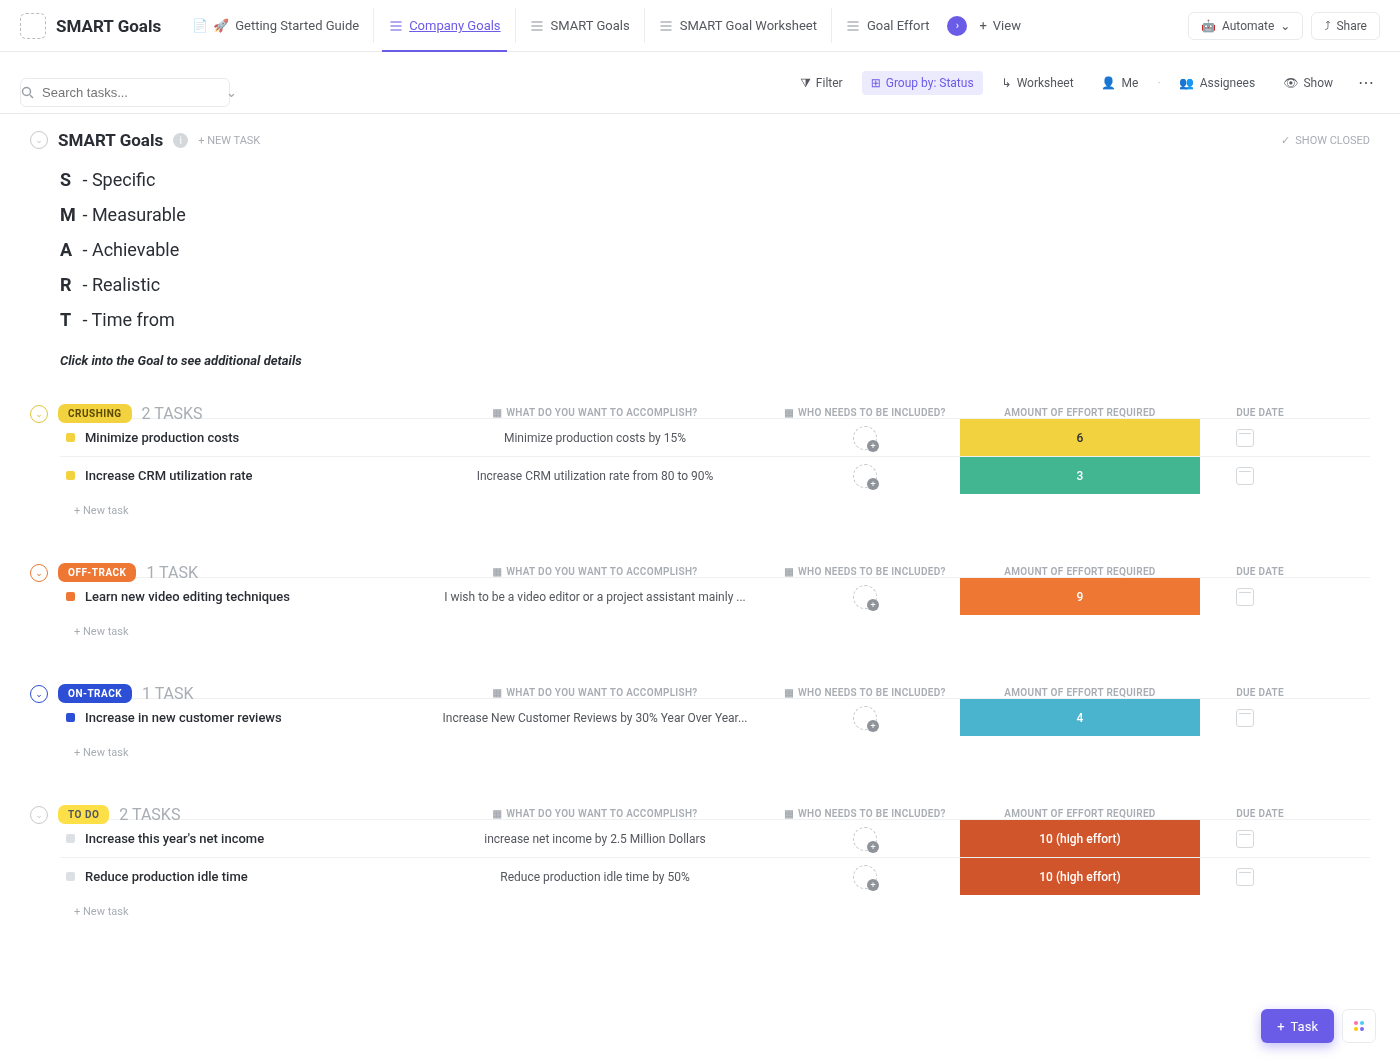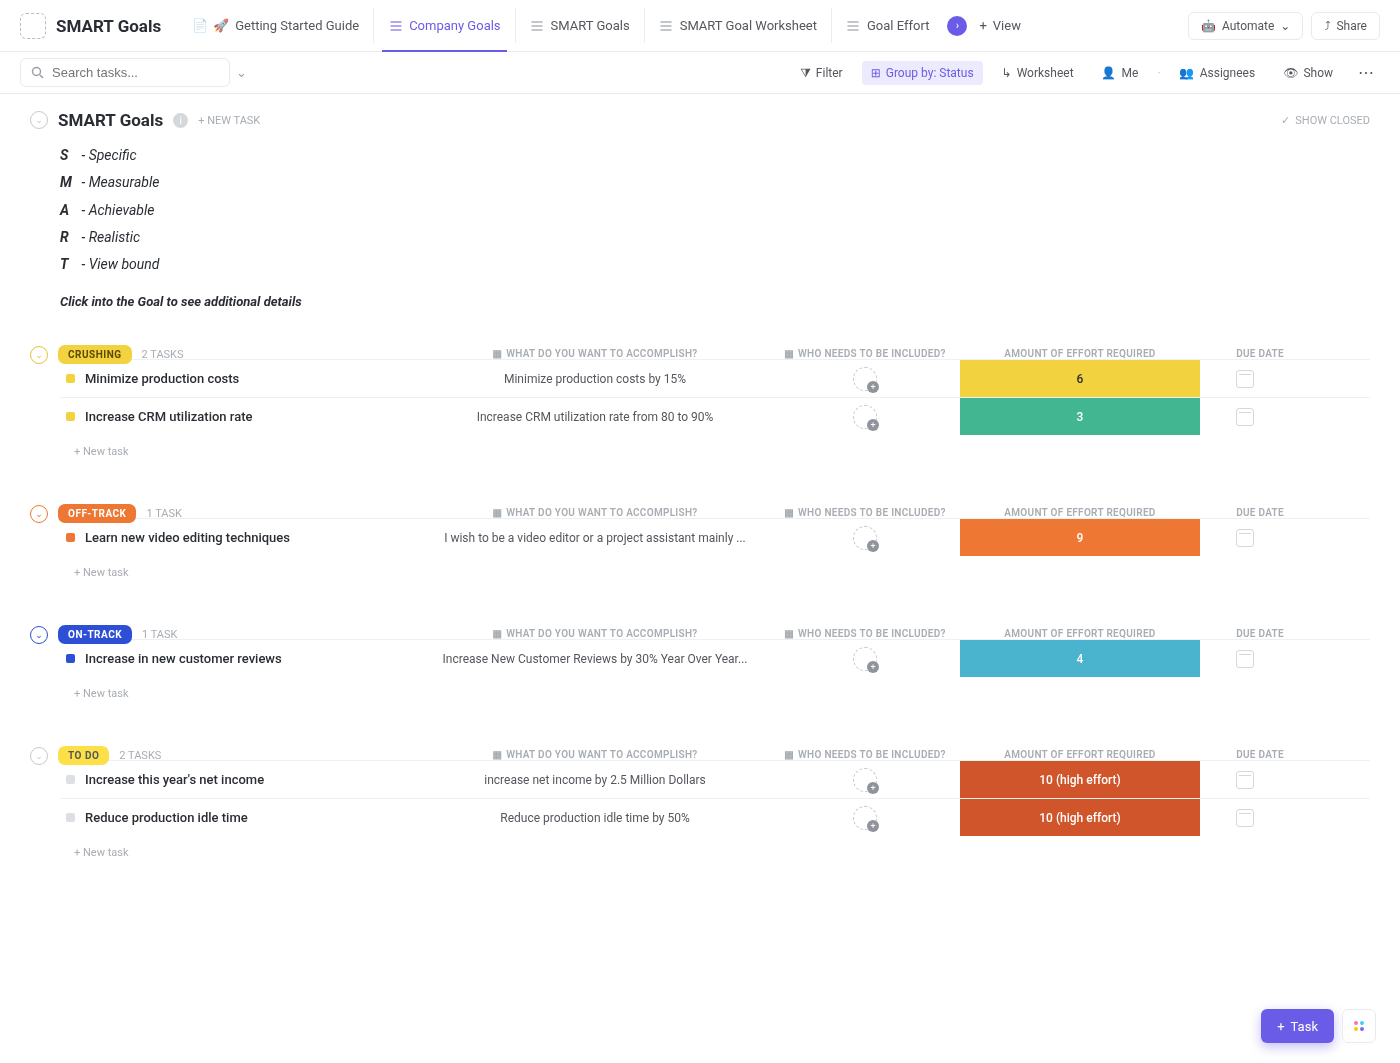--- a/index.html
+++ b/index.html
@@ -6,57 +6,57 @@
 body { font-family: -apple-system, BlinkMacSystemFont, 'Segoe UI', Roboto, sans-serif; background: #f5f6f8; color: #2a2e34; font-size: 13px; }
 .app { background: #fff; min-height: 100vh; display: flex; flex-direction: column; }
 
 
 .header { display: flex; align-items: center; padding: 8px 20px; border-bottom: 1px solid #e8eaed; gap: 4px; }
 .header-title { display: flex; align-items: center; gap: 10px; font-size: 17px; font-weight: 700; margin-right: 14px; }
 .header-icon { width: 26px; height: 26px; border: 1px dashed #bbb; border-radius: 6px; }
 .tabs { display: flex; align-items: center; gap: 0; flex: 1; }
 .tab { display: flex; align-items: center; gap: 6px; padding: 10px 14px; font-size: 13px; color: #54575d; cursor: pointer; position: relative; border-left: 1px solid #ececec; }
 .tab:first-child { border-left: none; }
-.tab.active { color: #6b5ce7; }
+.tab.active { color: #6b5ce7; text-decoration: underline; }
 .tab.active::after { content: ''; position: absolute; left: 8px; right: 8px; bottom: -9px; height: 2px; background: #6b5ce7; }
 .tab-icon { width: 15px; height: 15px; display: inline-flex; align-items: center; justify-content: center; opacity: 0.7; }
 .tab-nav-arrow { width: 20px; height: 20px; border-radius: 50%; background: #6b5ce7; color: #fff; display: flex; align-items: center; justify-content: center; font-size: 11px; cursor: pointer; margin-left: 4px; }
 .view-plus { color: #54575d; padding: 8px 12px; cursor: pointer; font-size: 13px; display:flex; align-items:center; gap:6px; }
 .header-right { display: flex; align-items: center; gap: 8px; }
 .hbtn { display: flex; align-items: center; gap: 6px; padding: 6px 12px; border: 1px solid #e8eaed; border-radius: 6px; color: #54575d; cursor: pointer; font-size: 12px; background:#fff; }
 
 
 .toolbar { display: flex; align-items: center; padding: 6px 20px; border-bottom: 1px solid #e8eaed; gap: 10px; }
-.search-box { display: flex; align-items: center; gap: 8px; padding: 6px 10px; border: 1px solid #e8eaed; border-radius: 6px; width: 210px; color:#9aa0a6; }
+.search-box { display: flex; align-items: center; gap: 8px; padding: 6px 0; border: 1px solid #e8eaed; border-radius: 6px; width: 210px; color:#9aa0a6;margin-top:20px; }
 .search-box input { border: none; outline: none; font-size: 13px; flex: 1; background: transparent; color:#54575d; }
 .toolbar-spacer { flex: 1; }
 .tbtn { display: flex; align-items: center; gap: 5px; padding: 5px 9px; color: #54575d; cursor: pointer; font-size: 12px; border-radius: 4px; }
 .tbtn.active-pill { background: #eceafd; color: #6b5ce7; }
 .more-dots { font-size: 16px; color: #54575d; cursor: pointer; padding: 0 6px; }
 
 
 .content { padding: 16px 30px 90px; }
 .section-title-row { display: flex; align-items: center; gap: 10px; margin-bottom: 12px; }
 .collapse-circle { width: 18px; height: 18px; border: 1.5px solid #c6c9cc; border-radius: 50%; display: flex; align-items: center; justify-content: center; font-size: 9px; color: #c6c9cc; cursor: pointer; }
 .section-title { font-size: 17px; font-weight: 700; }
 .info-i { width: 15px; height: 15px; border-radius: 50%; background: #d5d8db; color: #fff; font-size: 10px; display: flex; align-items: center; justify-content: center; }
 .newtask-top { color: #a8adb3; font-size: 11px; cursor: pointer; }
 .show-closed { margin-left: auto; color: #a8adb3; font-size: 11px; cursor: pointer; display:flex; align-items:center; gap:5px;}
 
 .smart-list { margin: 4px 0 16px 30px; }
-.smart-row { font-size: 14px; color: #2a2e34; line-height: 1.95; font-style: italic; }
+.smart-row { font-size: 18px; color: #2a2e34; line-height: 1.95; }
 .smart-letter { font-weight: 700; display: inline-block; width: 18px; }
 .instruction { font-style: italic; font-weight: 700; margin: 16px 0 28px 30px; font-size: 13px; }
 
 
 .group { margin: 32px 0 10px; }
 .group-header { display: flex; align-items: center; gap: 10px; padding: 4px 0 8px; }
 .collapse-caret { width: 18px; height: 18px; border: 1.5px solid; border-radius: 50%; display: flex; align-items: center; justify-content: center; font-size: 9px; cursor: pointer; }
 .status-pill { padding: 4px 10px; border-radius: 7px; font-size: 10px; font-weight: 700; letter-spacing: 0.5px; color: #2a2e34; }
-.task-count { color: #a8adb3; font-size: 11px; }
+.task-count { color: #a8adb3; font-size: 16px; }
 
 .columns-row { display: grid; grid-template-columns: 360px 350px 190px 240px 90px; align-items: center; margin-left: 30px; }
 .col-head { color: #a8adb3; font-size: 10px; font-weight: 600; letter-spacing: 0.3px; display:flex; align-items:center; gap:4px; justify-content:center;}
 .col-head.right { justify-content:flex-end; padding-right:6px; }
 
 .task-row { display: grid; grid-template-columns: 360px 350px 190px 240px 90px; align-items: stretch; margin-left: 30px; border-top: 1px solid #eef0f2; min-height: 38px; background:#fff; }
 .task-row:first-of-type { border-top: 1px solid #eef0f2; }
 .task-name-cell { display: flex; align-items: center; gap: 10px; padding: 8px 6px; }
 .status-square { width: 9px; height: 9px; border-radius: 2px; flex-shrink: 0; }
 .task-name { font-size: 13px; font-weight: 500; }
@@ -213,21 +213,21 @@
         <span>✓</span>
         <span>SHOW CLOSED</span>
       </span>
     </div>
 
     <div class="smart-list">
       <div class="smart-row"><span class="smart-letter">S</span> - <span>Specific</span></div>
       <div class="smart-row"><span class="smart-letter">M</span> - <span>Measurable</span></div>
       <div class="smart-row"><span class="smart-letter">A</span> - <span>Achievable</span></div>
       <div class="smart-row"><span class="smart-letter">R</span> - <span>Realistic</span></div>
-      <div class="smart-row"><span class="smart-letter">T</span> - <span>View bound</span></div>
+      <div class="smart-row"><span class="smart-letter">T</span> - <span>Time from</span></div>
     </div>
 
     <div class="instruction">Click into the Goal to see additional details</div>
 
     <div id="groups-container">
         <div class="group">
           <div class="group-header">
     <div class="collapse-caret" style="border-color:#e0c53a;color:#e0c53a;">⌄</div>
     <span class="status-pill" style="background:#f2d23f;color:#5b4a00;">CRUSHING</span>
     <span class="task-count">2 TASKS</span>

